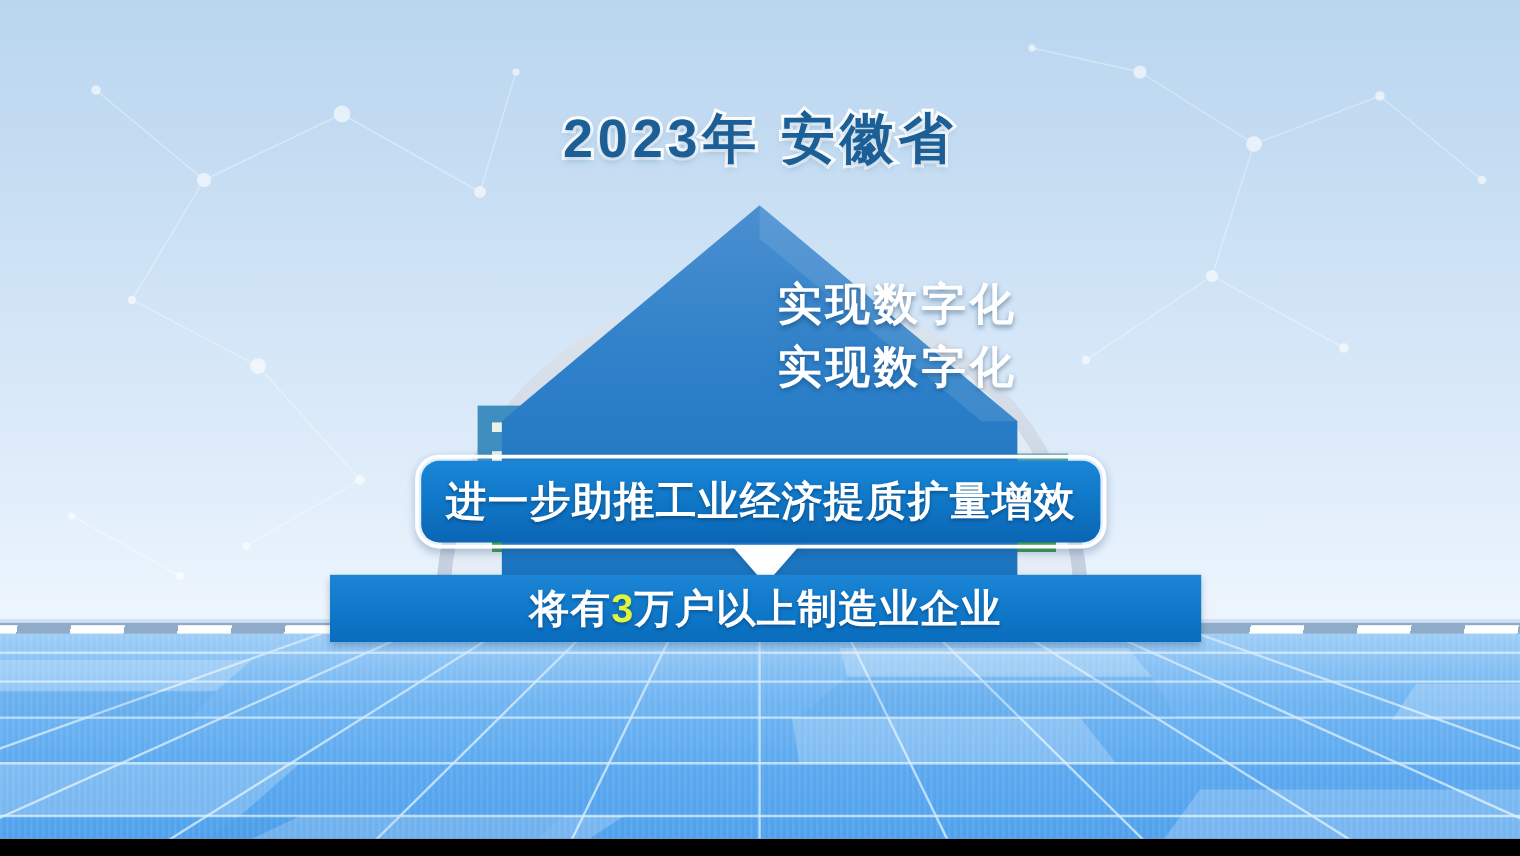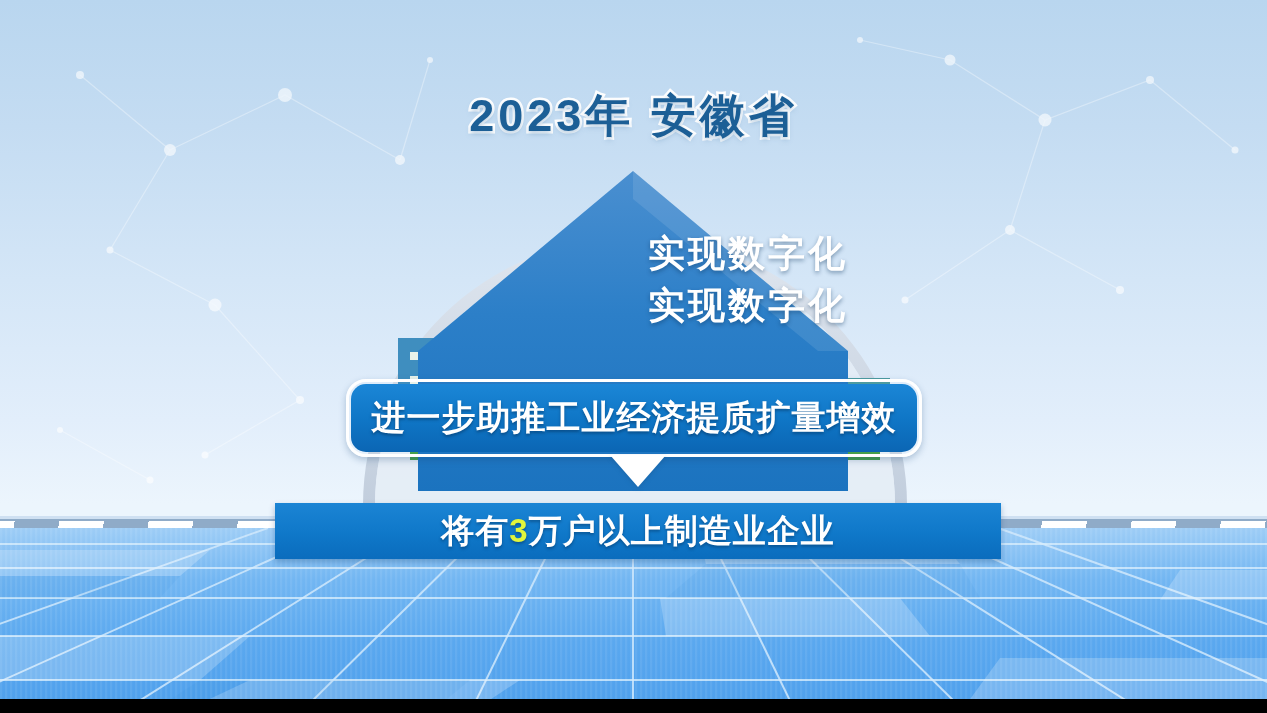--- a/index.html
+++ b/index.html
@@ -80,21 +80,21 @@
     border-right:28px solid transparent;
     border-top:32px solid #ffffff;
     filter:drop-shadow(0 2px 2px rgba(20,70,120,.25));
   }
 
   
   .bottom-banner{
     position:absolute;left:275px;top:479px;width:726px;height:56px;
     background:linear-gradient(180deg,#1b84d4 0%,#0f78c9 55%,#0a6cbd 100%);
     box-shadow:0 3px 6px rgba(15,60,110,.3);
-    display:flex;align-items:center;justify-content:center;margin-top:24px;
+    display:flex;align-items:center;justify-content:center;
   }
   .bottom-text{
     color:#ffffff;font-size:33px;font-weight:bold;letter-spacing:1px;
     white-space:nowrap;
     text-shadow:0 2px 3px rgba(5,45,85,.45);
   }
   .bottom-text .hl{color:#e2f53c;}
 
   
   .title{

